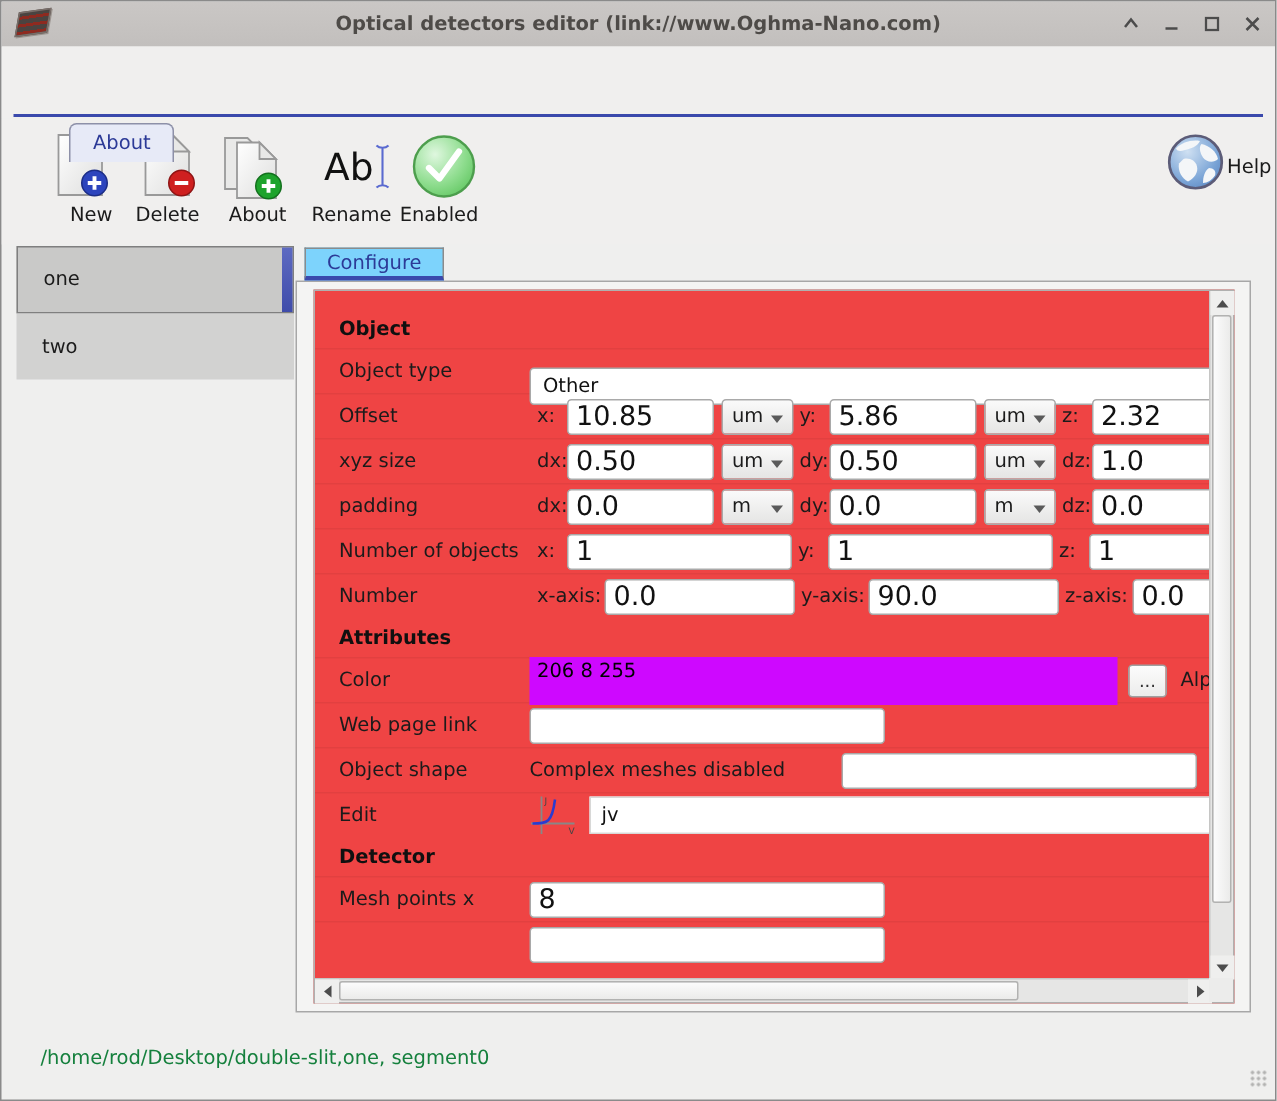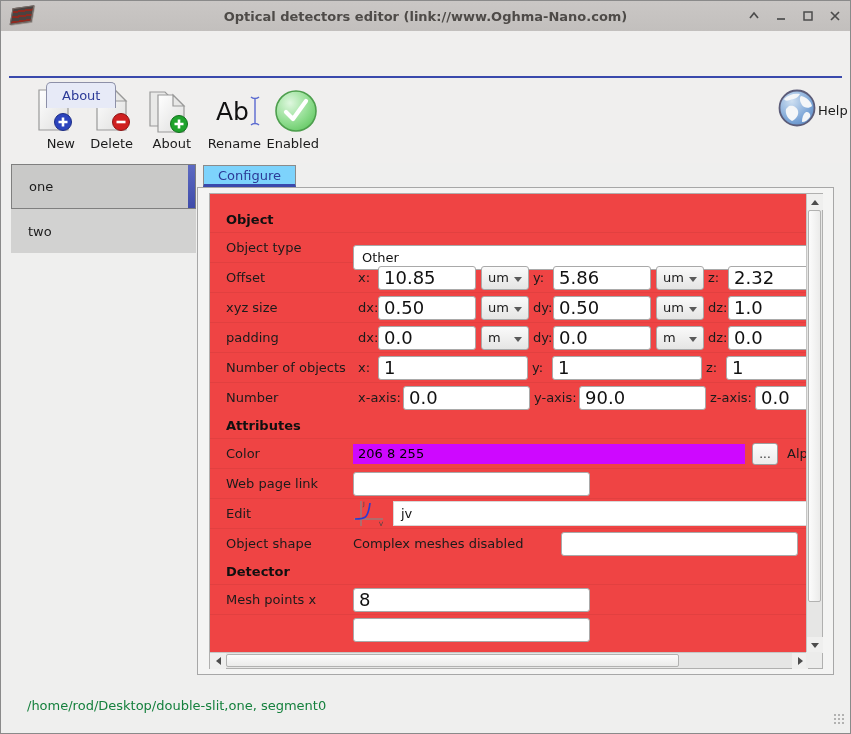--- a/index.html
+++ b/index.html
@@ -92,21 +92,21 @@
     flex: none; width: 48px; height: 24px; margin-left: 5px;
     background: linear-gradient(#fafafa, #e5e5e4); border: 1px solid #a9a9a9; border-radius: 3px;
     display: flex; align-items: center; padding: 0 6px; color: #1b1b1b; position: relative;
   }
   .caret { position: absolute; right: 6px; top: 10px; width: 0; height: 0;
     border-left: 4px solid transparent; border-right: 4px solid transparent; border-top: 5px solid #5a5a5a; }
   .combobox {
     flex: 1 1 auto; min-width: 0; height: 25px; background: #fff; border: 1px solid #a9a9a9;
     border-radius: 3px 0 0 3px; display: flex; align-items: center; padding-left: 8px; color: #111; margin-top: 20px;
   }
-  .swatch { flex: none; width: 392px; height: 20px; line-height: 20px; padding-left: 5px; color: #000; }
+  .swatch { flex: none; width: 392px; height: 32px; line-height: 20px; padding-left: 5px; color: #000; }
   .dots-btn { flex: none; width: 26px; height: 22px; margin-left: 7px; background: linear-gradient(#fcfcfc,#ececeb);
     border: 1px solid #9f9f9f; border-radius: 3px; display: flex; align-items: center; justify-content: center;
     color: #333; font-size: 12px; }
   .alpha-lbl { flex: none; margin-left: 9px; white-space: nowrap; }
   .fnote { width: 208px; flex: none; color: #1b1b1b; }
   .editfield { flex: 1 1 auto; min-width: 0; height: 25px; background: #fff; border: 1px solid #d8d8d7;
     display: flex; align-items: center; padding-left: 7px; color: #111; }
   .jvicon { flex: none; margin-right: 4px; }
   
   .vscroll { position: absolute; right: 0; top: 0; width: 16px; height: 459px; background: #e6e6e5; border-left: 1px solid #c6c6c5; }
@@ -373,39 +373,39 @@
         <span class="alpha-lbl">Alph</span>
       </div>
 
       <div class="frow">
         <span class="flabel">Web page link</span>
         <input class="fld w-rest" value="" style="">
       </div>
 
 
       <div class="frow">
+        <span class="flabel">Object shape</span>
+        <span class="fnote">Complex meshes disabled</span>
+        <input class="fld w-rest" value="" style="">
+      </div>
+
+      <div class="frow">
         <span class="flabel">Edit</span>
         <svg class="jvicon" width="36" height="28" viewBox="0 0 36 28">
           <line x1="8" y1="1" x2="8" y2="26" stroke="#888" stroke-width="1.2"></line>
           <line x1="1" y1="19" x2="30" y2="19" stroke="#888" stroke-width="1.2"></line>
           <path d="M2 19 C 12 19 15 18.5 17 3" fill="none" stroke="#2b3bd0" stroke-width="1.7"></path>
           <text x="10" y="6" font-size="6" fill="#444">J</text>
           <text x="26" y="26" font-size="6" fill="#444">V</text>
         </svg>
         <div class="editfield">
             <span>jv</span>
           </div>
       </div>
 
-      <div class="frow">
-        <span class="flabel">Object shape</span>
-        <span class="fnote">Complex meshes disabled</span>
-        <input class="fld w-rest" value="" style="">
-      </div>
-
       <div class="fsection">Detector</div>
 
       <div class="frow">
         <span class="flabel">Mesh points x</span>
         <input class="fld w-rest" value="8" style="">
       </div>
 
       <div class="frow">
         <span class="flabel"></span>
         <input class="fld w-rest" style="">

